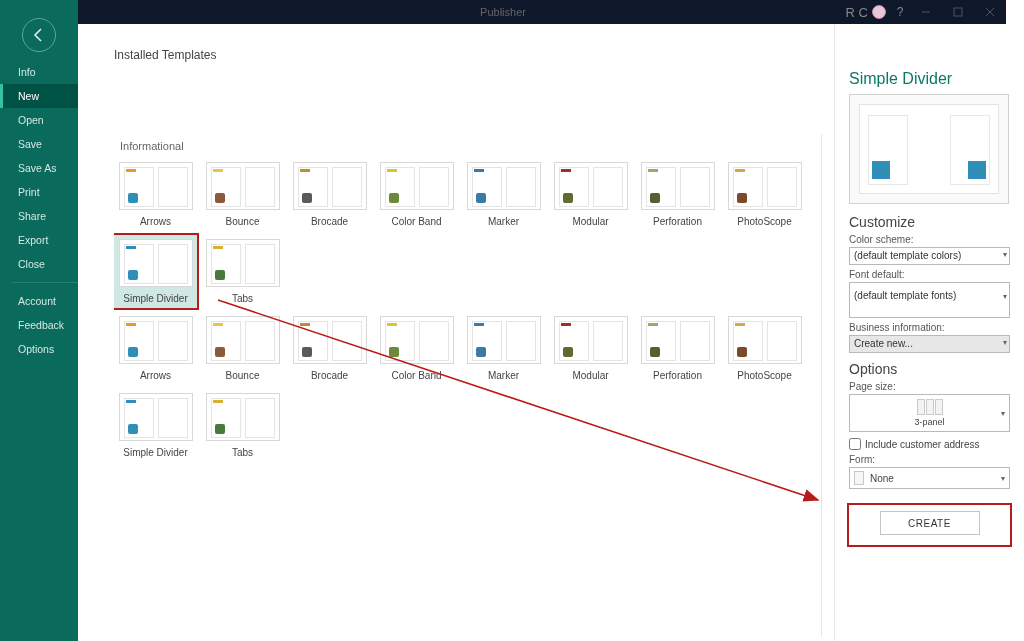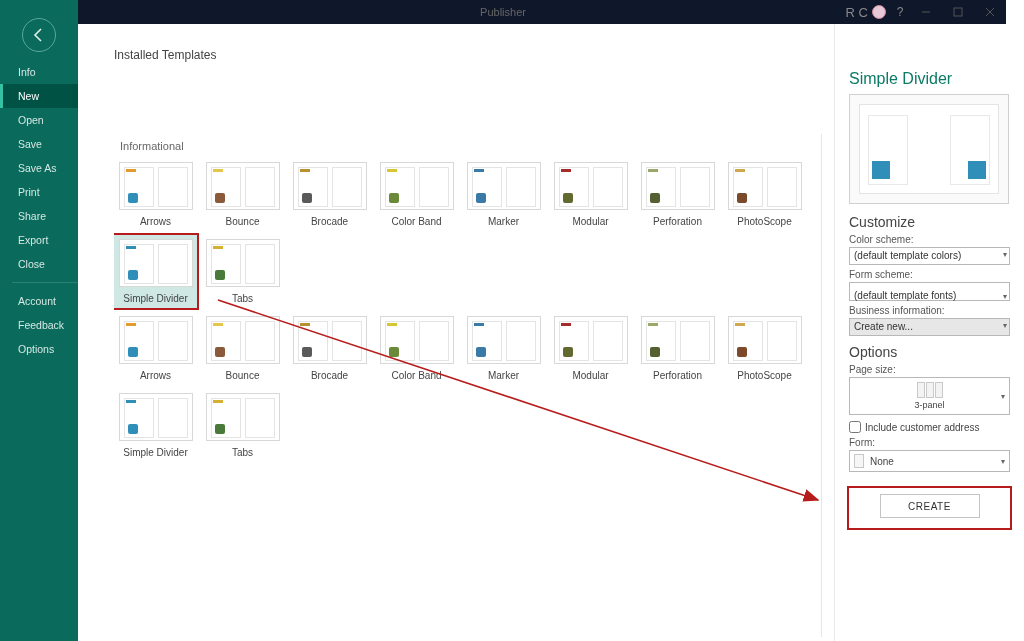--- a/index.html
+++ b/index.html
@@ -348,23 +348,23 @@
     </div>
 
     <div class="cust-heading">Customize</div>
 
     <div class="cust-label">Color scheme:</div>
     <div class="select-wrap">
       <div class="pub-select"><span>(default template colors)</span></div>
       <span class="chev">▾</span>
     </div>
 
-    <div class="cust-label">Form scheme:</div>
+    <div class="cust-label">Font default:</div>
     <div class="select-wrap">
-      <div class="pub-select" style="height:19px;line-height:26px;"><span>(default template fonts)</span></div>
+      <div class="pub-select" style="height:36px;line-height:26px;"><span>(default template fonts)</span></div>
       <span class="chev" style="top:10px;">▾</span>
     </div>
 
     <div class="cust-label">Business information:</div>
     <div class="select-wrap">
       <div class="pub-select biz-select"><span>Create new...</span></div>
       <span class="chev">▾</span>
     </div>
 
     <div class="cust-heading" style="margin-top:8px;">Options</div>

